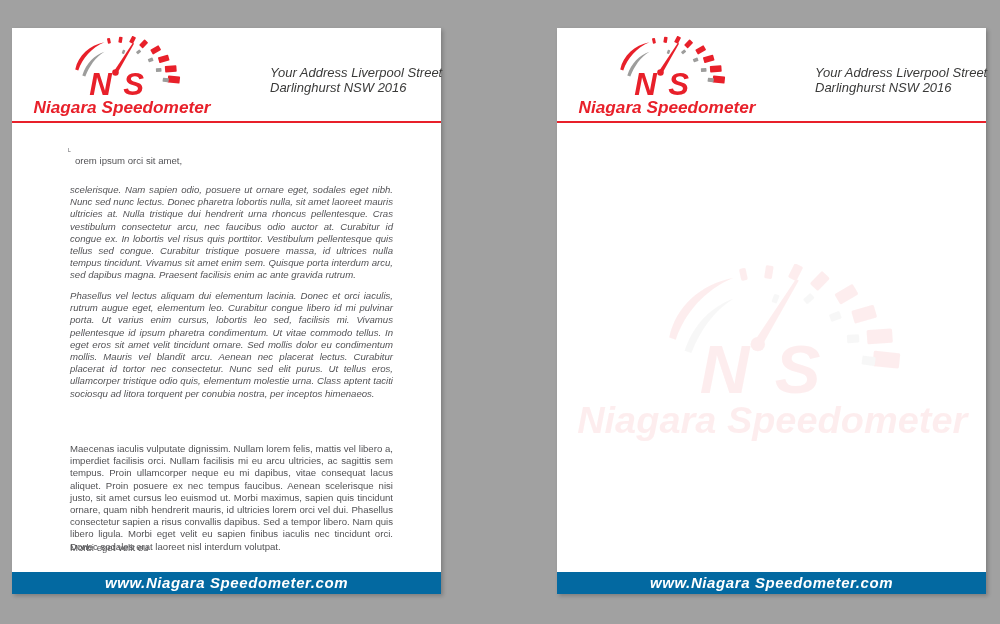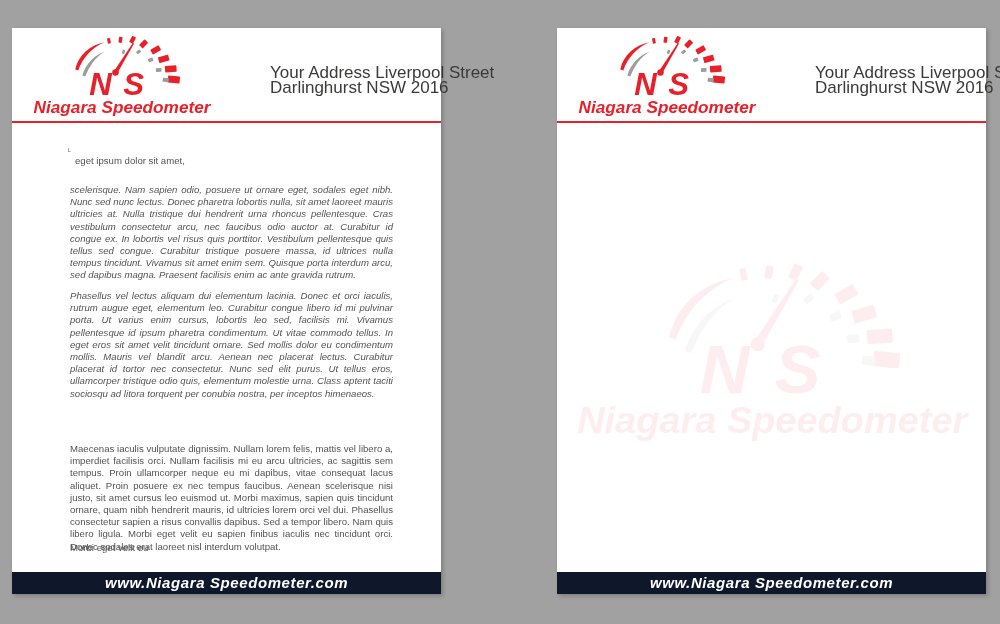--- a/index.html
+++ b/index.html
@@ -24,24 +24,25 @@
   .logo-slot{
     position:absolute;
     left:16px;top:8px;
     width:186px;height:81px;
   }
   .logo-slot svg{width:100%;height:100%;display:block;}
 
   .address{
     position:absolute;
     left:258px;top:37px;
-    font-size:17px;
+    font-size:13px;
     line-height:15px;
     color:#3a3a39;
     white-space:nowrap;
+    font-style:italic;
   }
 
   .header-rule{
     position:absolute;
     left:0;top:93px;
     width:100%;height:2px;
     background:#e8202a;
   }
 
   .artifact{
@@ -63,21 +64,21 @@
   .para{text-align:justify;}
   .p1{top:156px;font-style:italic;}
   .p2{top:262px;font-style:italic;}
   .p3{top:395px;margin-top:20px;}
   .closing{top:514px;}
 
   .footer-bar{
     position:absolute;
     left:0;bottom:0;
     width:100%;height:22px;
-    background:#0f172a;
+    background:#0369a1;
     text-align:center;
   }
   .footer-url{
     display:inline-block;
     color:#ffffff;
     font-weight:bold;
     font-style:italic;
     font-size:15px;
     line-height:22px;
     letter-spacing:0.6px;
@@ -147,21 +148,21 @@
 </div>
 
     <div class="address">
       <div>Your Address Liverpool Street</div>
       <div>Darlinghurst NSW 2016</div>
     </div>
 
     <div class="header-rule"></div>
 
     <div class="artifact">L</div>
-    <div class="body-text salutation">eget ipsum dolor sit amet,</div>
+    <div class="body-text salutation">orem ipsum orci sit amet,</div>
     <div class="body-text para p1">scelerisque. Nam sapien odio, posuere ut ornare eget, sodales eget nibh. Nunc sed nunc lectus. Donec pharetra lobortis nulla, sit amet laoreet mauris ultricies at. Nulla tristique dui hendrerit urna rhoncus pellentesque. Cras vestibulum consectetur arcu, nec faucibus odio auctor at. Curabitur id congue ex. In lobortis vel risus quis porttitor. Vestibulum pellentesque quis tellus sed congue. Curabitur tristique posuere massa, id ultrices nulla tempus tincidunt. Vivamus sit amet enim sem. Quisque porta interdum arcu, sed dapibus magna. Praesent facilisis enim ac ante gravida rutrum.</div>
     <div class="body-text para p2">Phasellus vel lectus aliquam dui elementum lacinia. Donec et orci iaculis, rutrum augue eget, elementum leo. Curabitur congue libero id mi pulvinar porta. Ut varius enim cursus, lobortis leo sed, facilisis mi. Vivamus pellentesque id ipsum pharetra condimentum. Ut vitae commodo tellus. In eget eros sit amet velit tincidunt ornare. Sed mollis dolor eu condimentum mollis. Mauris vel blandit arcu. Aenean nec placerat lectus. Curabitur placerat id tortor nec consectetur. Nunc sed elit purus. Ut tellus eros, ullamcorper tristique odio quis, elementum molestie urna. Class aptent taciti sociosqu ad litora torquent per conubia nostra, per inceptos himenaeos.</div>
     <div class="body-text para p3">Maecenas iaculis vulputate dignissim. Nullam lorem felis, mattis vel libero a, imperdiet facilisis orci. Nullam facilisis mi eu arcu ultricies, ac sagittis sem tempus. Proin ullamcorper neque eu mi dapibus, vitae consequat lacus aliquet. Proin posuere ex nec tempus faucibus. Aenean scelerisque nisi justo, sit amet cursus leo euismod ut. Morbi maximus, sapien quis tincidunt ornare, quam nibh hendrerit mauris, id ultricies lorem orci vel dui. Phasellus consectetur sapien a risus convallis dapibus. Sed a tempor libero. Nam quis libero ligula. Morbi eget velit eu sapien finibus iaculis nec tincidunt orci. Donec sodales erat laoreet nisl interdum volutpat.</div>
     <div class="body-text closing">Morbi eget velit eu</div>
 
     <div class="footer-bar">
       <span class="footer-url">www.Niagara Speedometer.com</span>
     </div>
   </div>
 

